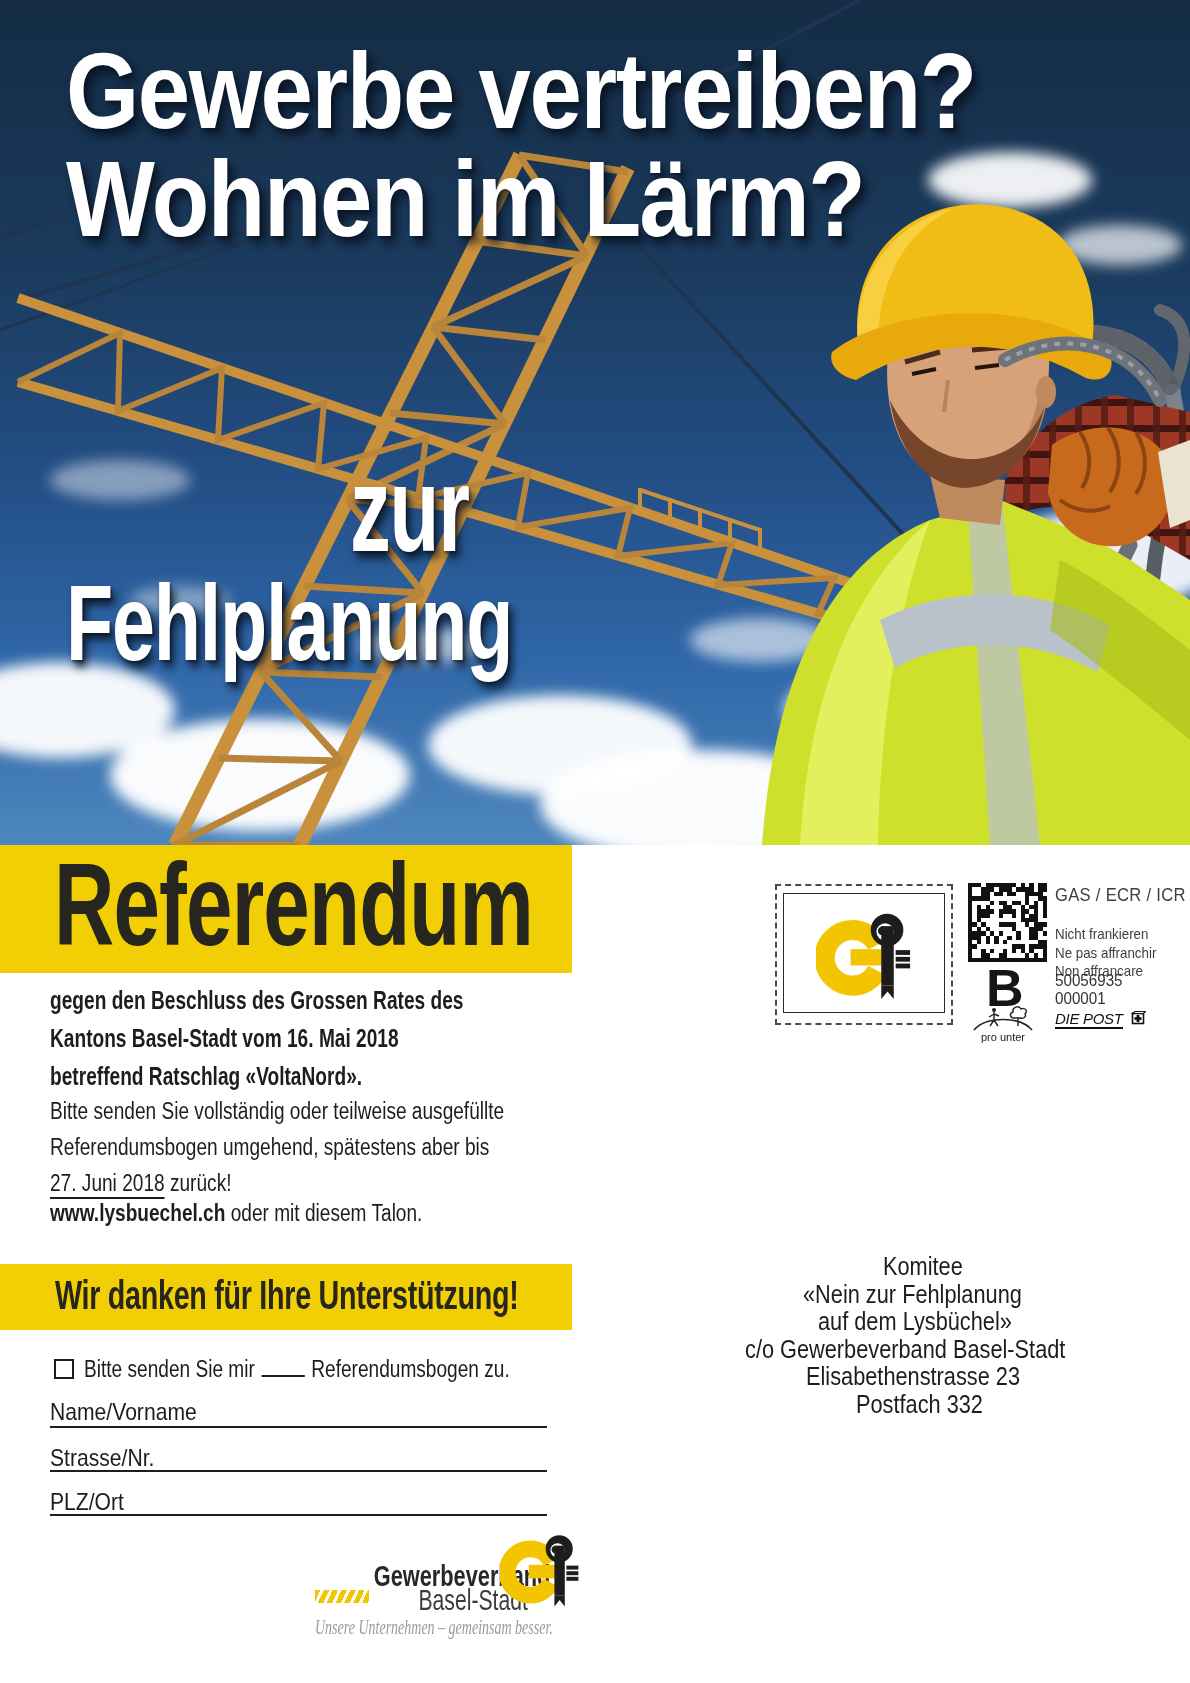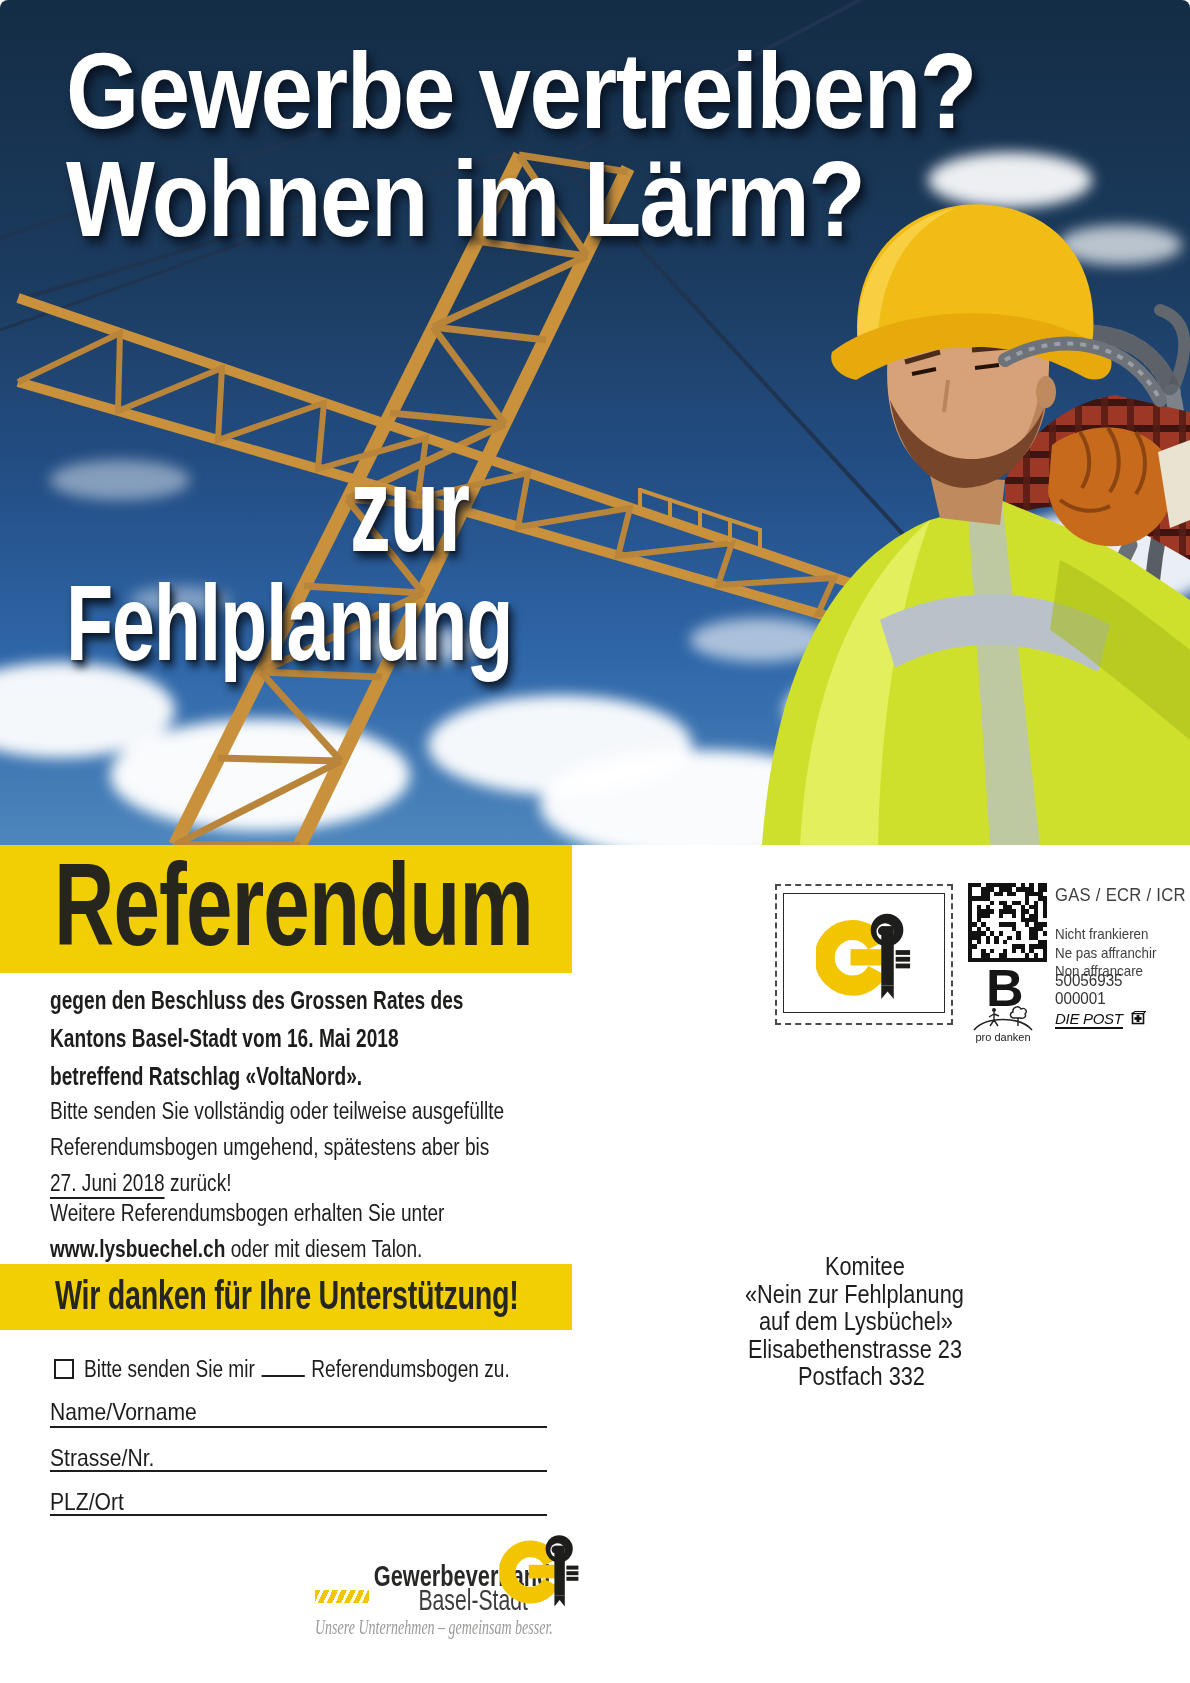--- a/index.html
+++ b/index.html
@@ -1,17 +1,17 @@
 <!DOCTYPE html>
 <html style="--banner-yellow: #F2CF05; --nein-yellow: #F1D320; --logo-yellow: #F2C500; --hivis-green: #CFE02C; --hardhat-yellow: #F2BC16; --crane-orange: #C9913C; --sky-top: #142C45; --sky-bottom: #4E86BD;"><head>
 <meta charset="utf-8">
 <style>
   html,body{margin:0;padding:0;background:#ffffff;}
   .page{position:relative;width:1190px;height:1683px;background:#fff;overflow:hidden;
-        font-family:"Liberation Sans",sans-serif;color:#1d1d1b;border-radius:8px;}
+        font-family:"Liberation Sans",sans-serif;color:#1d1d1b;}
   .abs{position:absolute;}
   .cx{display:inline-block;transform-origin:left top;white-space:nowrap;}
   
   .hl{color:#fff;font-weight:bold;line-height:1;letter-spacing:-0.015em;
       text-shadow:6px 7px 10px rgba(8,18,32,.85),2px 2px 3px rgba(8,18,32,.55);}
   .nein{color:var(--nein-yellow,#F1D320);font-weight:bold;line-height:1;letter-spacing:-0.01em;
       text-shadow:6px 7px 10px rgba(8,18,32,.8),2px 2px 3px rgba(8,18,32,.5);}
   
   .band{position:absolute;left:0;background:var(--banner-yellow,#F2CF05);}
   .band-title{color:#26261f;font-weight:bold;line-height:1;letter-spacing:-0.01em;}
@@ -219,21 +219,20 @@
     <span class="line" style="height:38px"><span class="cx" style="font-size:25px;transform:scaleX(.765)">betreffend Ratschlag «VoltaNord».</span></span>
   </div>
 
   <div class="abs bodytxt" style="left:50px;top:1098px">
     <span class="line" style="height:36px"><span class="cx" style="font-size:23px;transform:scaleX(.83)">Bitte senden Sie vollständig oder teilweise ausgefüllte</span></span>
     <span class="line" style="height:36px"><span class="cx" style="font-size:23px;transform:scaleX(.83)">Referendumsbogen umgehend, spätestens aber bis</span></span>
     <span class="line" style="height:36px"><span class="cx" style="font-size:23px;transform:scaleX(.83)"><span class="u">27. Juni 2018</span><span> zurück!</span></span></span>
   </div>
 
   <div class="abs bodytxt" style="left:50px;top:1200px">
-    <span class="line" style="height:36px"><span class="cx" style="font-size:23px;transform:scaleX(.83)">Weitere Referendumsbogen erhalten Sie unter</span></span>
     <span class="line" style="height:36px"><span class="cx" style="font-size:23px;transform:scaleX(.83)"><span class="b">www.lysbuechel.ch</span><span> oder mit diesem Talon.</span></span></span>
   </div>
 
   <div class="band" style="top:1264px;width:572px;height:66px">
     <div class="abs" style="left:55px;top:11px">
       <span class="cx band-title" style="font-size:41px;transform:scaleX(.70)">Wir danken für Ihre Unterstützung!</span>
     </div>
   </div>
 
   <div class="checkbox" style="left:54px;top:1359px"></div>
@@ -602,21 +601,21 @@
 
   <div class="abs mailclass" style="left:986px;top:962px;font-size:52px">B</div>
 
   <svg class="abs" style="left:972px;top:1002px" width="62" height="30" viewBox="0 0 62 30">
     <path d="M2,28 C14,14 48,14 60,28" fill="none" stroke="#222" stroke-width="1.6"></path>
     <circle cx="22" cy="8" r="2" fill="#222"></circle>
     <path d="M22,10 L22,18 M22,12 L17,15 M22,12 L27,14 M22,18 L18,24 M22,18 L26,24" stroke="#222" stroke-width="1.4" fill="none"></path>
     <path d="M42,16 C38,16 37,11 41,10 C40,5 47,3 49,7 C53,5 56,9 53,12 C55,15 51,17 48,16 Z" fill="none" stroke="#222" stroke-width="1.4"></path>
     <line x1="46" y1="16" x2="46" y2="24" stroke="#222" stroke-width="1.4"></line>
   </svg>
-  <div class="abs" style="left:972px;top:1031px;width:62px;text-align:center;font-size:11px;color:#222">pro danken</div>
+  <div class="abs" style="left:972px;top:1031px;width:62px;text-align:center;font-size:11px;color:#222">pro unter</div>
 
   <div class="abs postal" style="left:1055px;top:885px">
     <span class="cx" style="font-size:17.5px;transform:scaleX(.95);letter-spacing:.3px">GAS / ECR / ICR</span>
   </div>
   <div class="abs postal" style="left:1055px;top:925px">
     <span class="line" style="height:18.5px"><span class="cx" style="font-size:14.5px;transform:scaleX(.92)">Nicht frankieren</span></span>
     <span class="line" style="height:18.5px"><span class="cx" style="font-size:14.5px;transform:scaleX(.92)">Ne pas affranchir</span></span>
     <span class="line" style="height:18.5px"><span class="cx" style="font-size:14.5px;transform:scaleX(.92)">Non affrancare</span></span>
   </div>
   <div class="abs" style="left:1055px;top:971px;color:#333">
@@ -630,20 +629,21 @@
       <path d="M2.5,3.5 L5,1.5 L15.5,1.5 L13.5,3.5 Z" fill="#fff" stroke="#111" stroke-width="1.2"></path>
       <rect x="6.6" y="5" width="2.8" height="7" fill="#111"></rect>
       <rect x="4.5" y="7.1" width="7" height="2.8" fill="#111"></rect>
     </svg>
   </div>
 
   <div class="abs addr" style="left:745px;top:1252px">
     <span class="line" style="height:27.5px"><span class="cx" style="font-size:25px;transform:scaleX(.87)">Komitee</span></span>
     <span class="line" style="height:27.5px"><span class="cx" style="font-size:25px;transform:scaleX(.87)">«Nein zur Fehlplanung</span></span>
     <span class="line" style="height:27.5px"><span class="cx" style="font-size:25px;transform:scaleX(.87)">auf dem Lysbüchel»</span></span>
+    <span class="line" style="height:27.5px"><span class="cx" style="font-size:25px;transform:scaleX(.87)">c/o Gewerbeverband Basel-Stadt</span></span>
     <span class="line" style="height:27.5px"><span class="cx" style="font-size:25px;transform:scaleX(.87)">Elisabethenstrasse 23</span></span>
     <span class="line" style="height:27.5px"><span class="cx" style="font-size:25px;transform:scaleX(.87)">Postfach 332</span></span>
   </div>
 
   <div class="abs" style="left:315px;top:1560px;width:176px;text-align:right">
     <span class="cx orgbold" style="font-size:29px;transform:scaleX(.75);transform-origin:right top">Gewerbeverband</span>
   </div>
   <div class="hatch" style="left:315px;top:1590px;width:54px;height:13px"></div>
   <div class="abs" style="left:378px;top:1584px;width:113px;text-align:right">
     <span class="cx orgreg" style="font-size:29px;transform:scaleX(.73);transform-origin:right top">Basel-Stadt</span>

